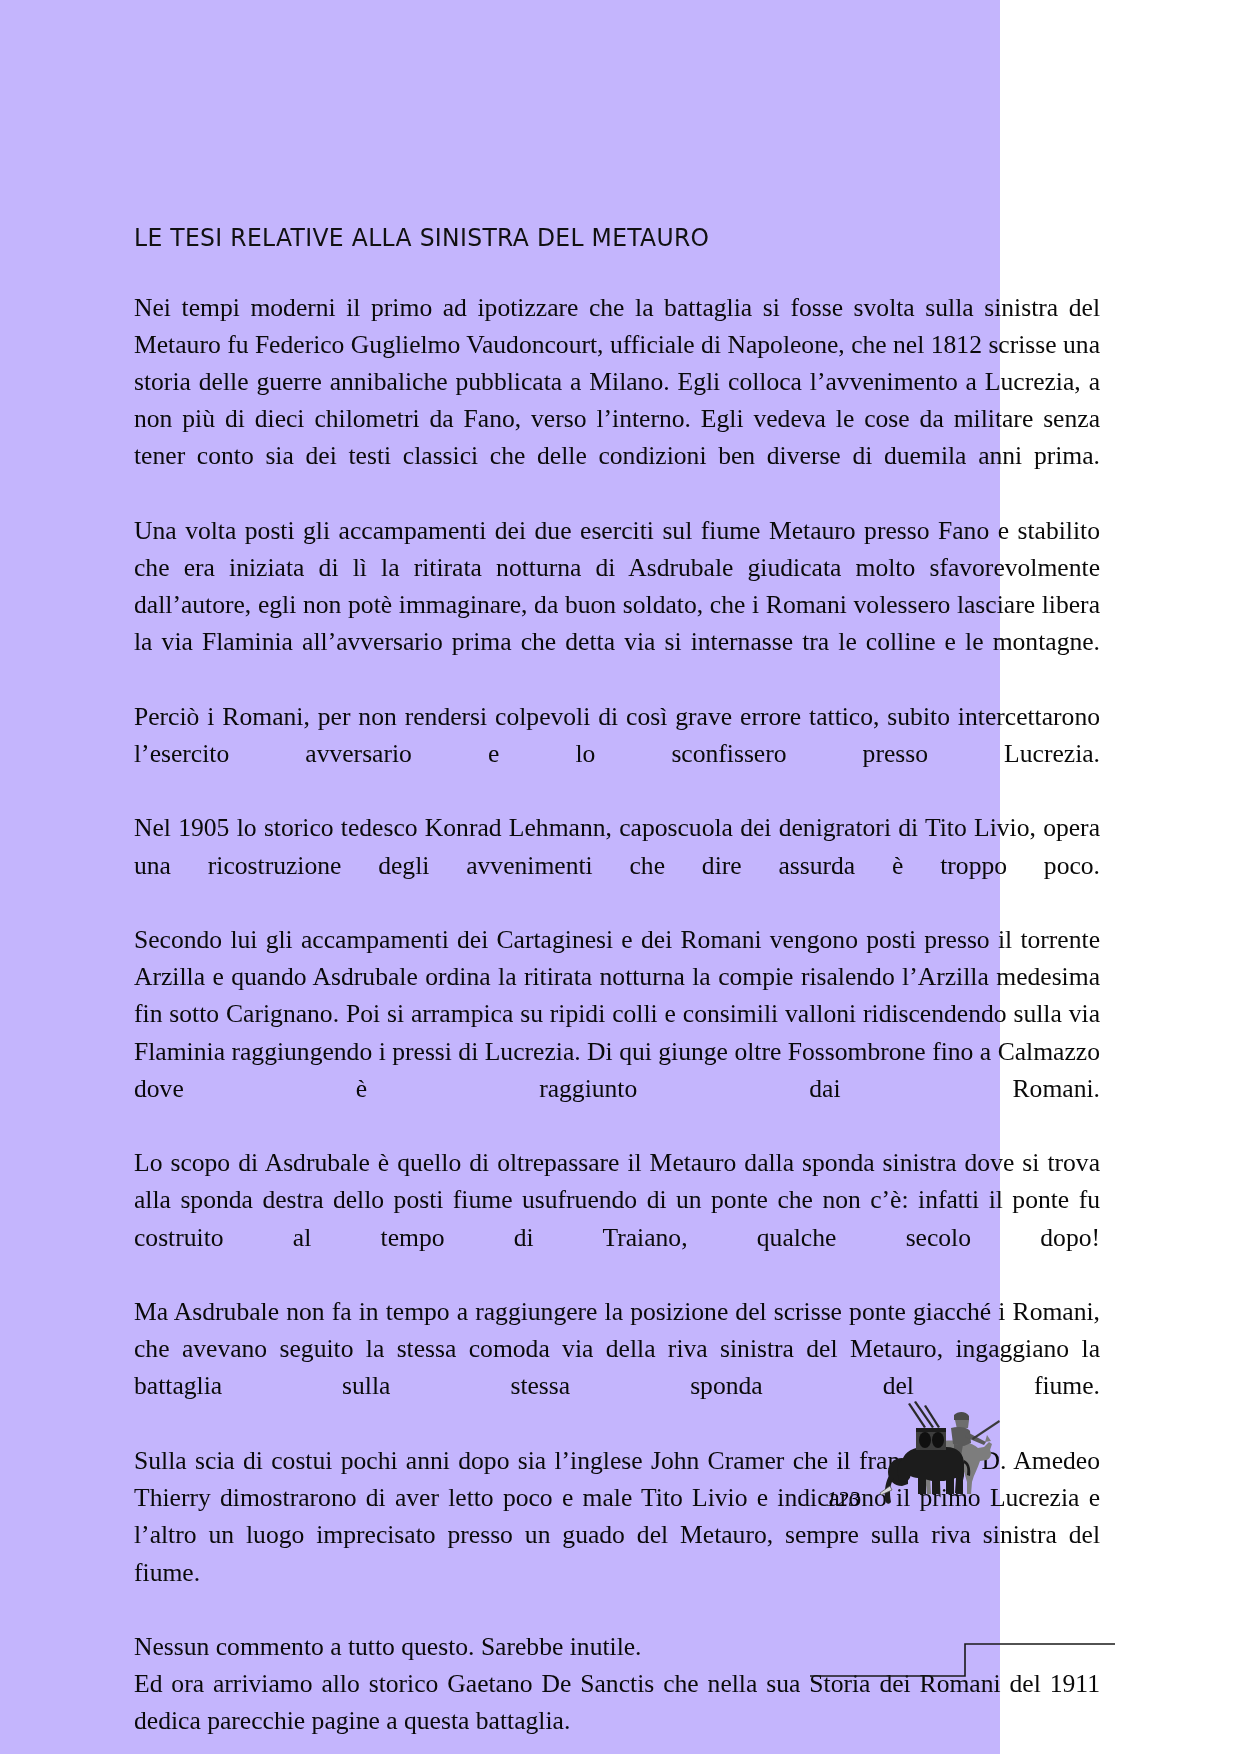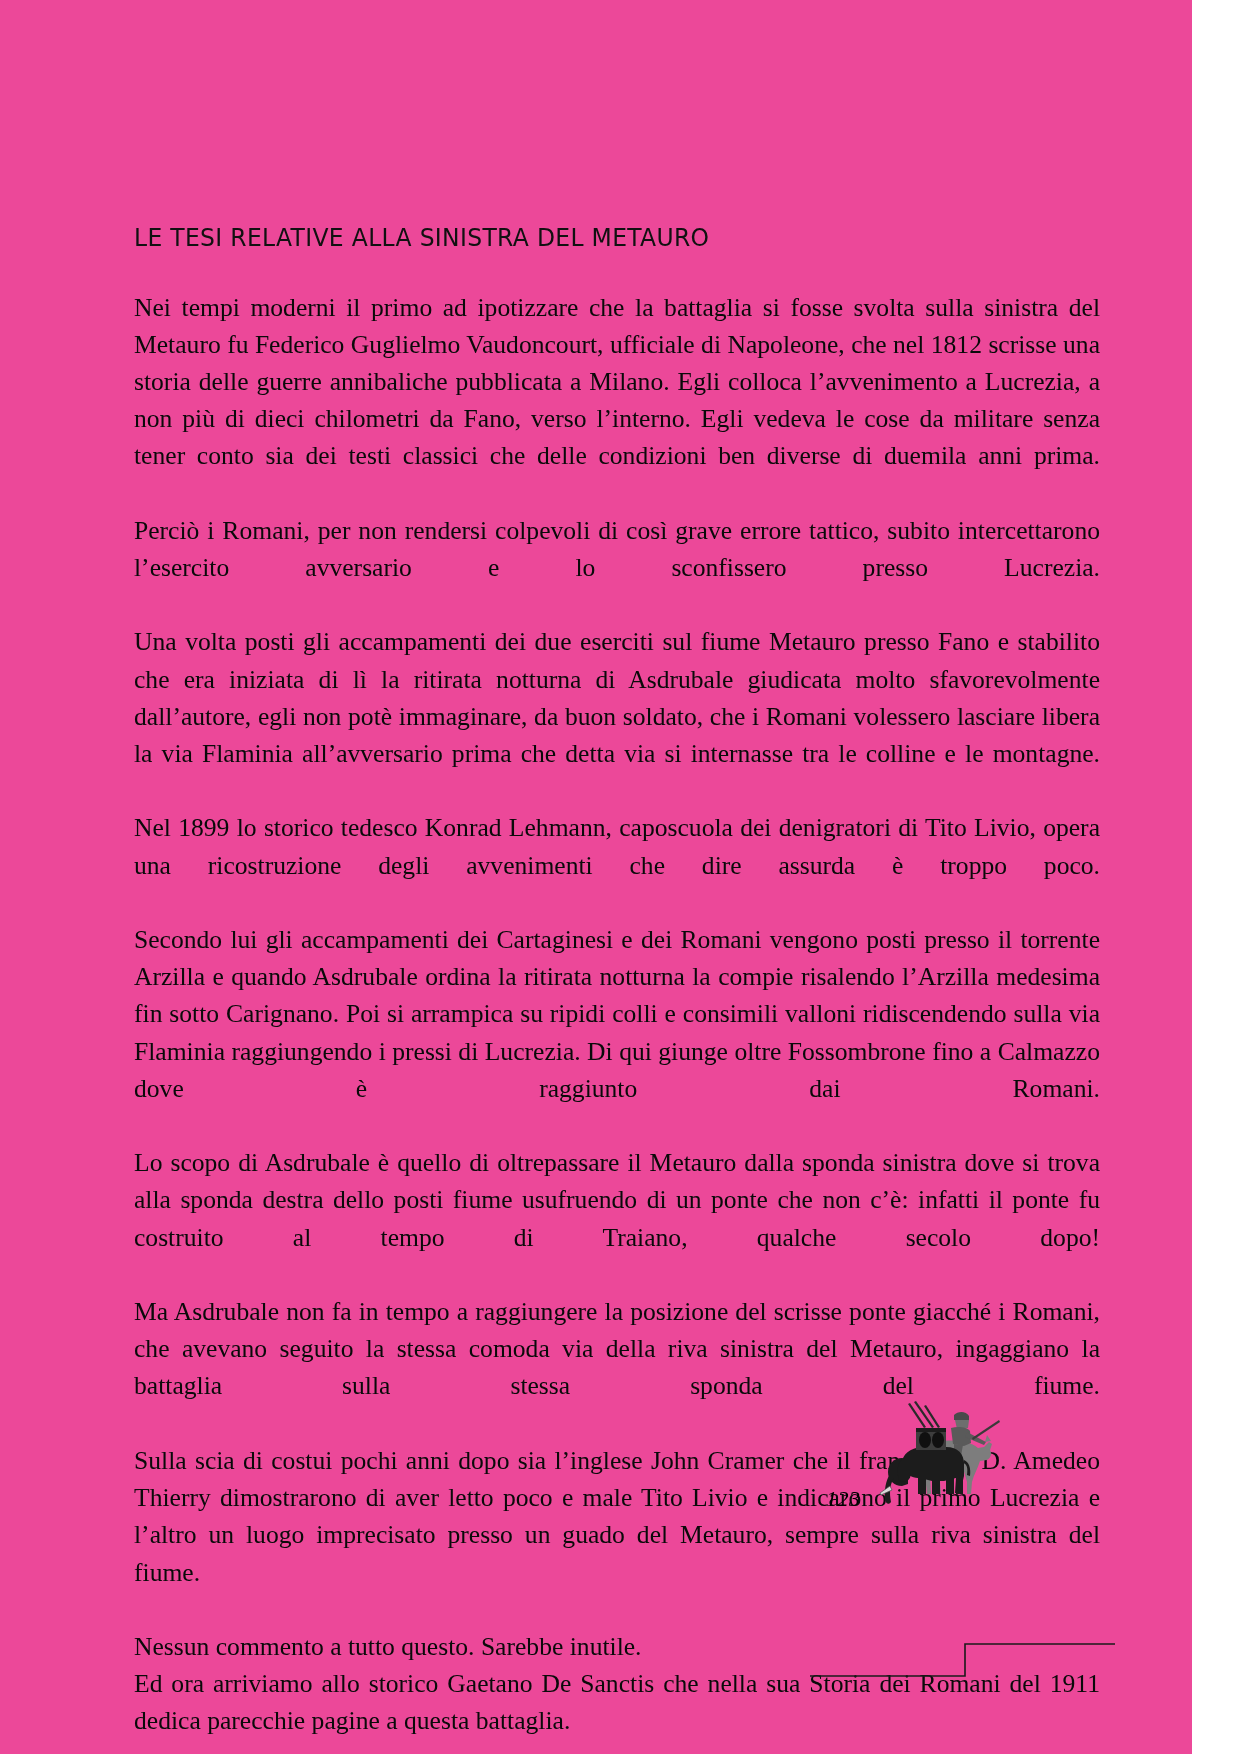--- a/index.html
+++ b/index.html
@@ -12,23 +12,23 @@
     height: 1754px;
     position: relative;
     overflow: hidden;
     font-family: "Liberation Serif", "DejaVu Serif", serif;
     color: #000000;
   }
 
   .page {
     position: absolute;
     left: 0; top: 0;
-    width: 1192px;
+    width: 1000px;
     height: 1754px;
-    background: #ec4899;
+    background: #c4b5fd;
   }
 
   
   .content {
     position: absolute;
     left: 134px;
     top: 222px;
     width: 966px;
   }
 
@@ -111,23 +111,23 @@
 <body>
 
 <div class="page">
 
   <div class="content">
 
     <h1 class="page-heading">LE TESI RELATIVE ALLA SINISTRA DEL METAURO</h1>
 
     <div class="body-text">
       <p class="para">Nei tempi moderni il primo ad ipotizzare che la battaglia si fosse svolta sulla sinistra del Metauro fu Federico Guglielmo Vaudoncourt, ufficiale di Napoleone, che nel 1812 scrisse una storia delle guerre annibaliche pubblicata a Milano. Egli colloca l’avvenimento a Lucrezia, a non più di dieci chilometri da Fano, verso l’interno. Egli vedeva le cose da militare senza tener conto sia dei testi classici che delle condizioni ben diverse di duemila anni prima.</p>
+      <p class="para">Una volta posti gli accampamenti dei due eserciti sul fiume Metauro presso Fano e stabilito che era iniziata di lì la ritirata notturna di Asdrubale giudicata molto sfavorevolmente dall’autore, egli non potè immaginare, da buon soldato, che i Romani volessero lasciare libera la via Flaminia all’avversario prima che detta via si internasse tra le colline e le montagne.</p>
       <p class="para">Perciò i Romani, per non rendersi colpevoli di così grave errore tattico, subito intercettarono l’esercito avversario e lo sconfissero presso Lucrezia.</p>
-      <p class="para">Una volta posti gli accampamenti dei due eserciti sul fiume Metauro presso Fano e stabilito che era iniziata di lì la ritirata notturna di Asdrubale giudicata molto sfavorevolmente dall’autore, egli non potè immaginare, da buon soldato, che i Romani volessero lasciare libera la via Flaminia all’avversario prima che detta via si internasse tra le colline e le montagne.</p>
-      <p class="para">Nel 1899 lo storico tedesco Konrad Lehmann, caposcuola dei denigratori di Tito Livio, opera una ricostruzione degli avvenimenti che dire assurda è troppo poco.</p>
+      <p class="para">Nel 1905 lo storico tedesco Konrad Lehmann, caposcuola dei denigratori di Tito Livio, opera una ricostruzione degli avvenimenti che dire assurda è troppo poco.</p>
       <p class="para">Secondo lui gli accampamenti dei Cartaginesi e dei Romani vengono posti presso il torrente Arzilla e quando Asdrubale ordina la ritirata notturna la compie risalendo l’Arzilla medesima fin sotto Carignano. Poi si arrampica su ripidi colli e consimili valloni ridiscendendo sulla via Flaminia raggiungendo i pressi di Lucrezia. Di qui giunge oltre Fossombrone fino a Calmazzo dove è raggiunto dai Romani.</p>
       <p class="para">Lo scopo di Asdrubale è quello di oltrepassare il Metauro dalla sponda sinistra dove si trova alla sponda destra dello posti fiume usufruendo di un ponte che non c’è: infatti il ponte fu costruito al tempo di Traiano, qualche secolo dopo!</p>
       <p class="para">Ma Asdrubale non fa in tempo a raggiungere la posizione del scrisse ponte giacché i Romani, che avevano seguito la stessa comoda via della riva sinistra del Metauro, ingaggiano la battaglia sulla stessa sponda del fiume.</p>
       <p class="para">Sulla scia di costui pochi anni dopo sia l’inglese John Cramer che il francese S. D. Amedeo Thierry dimostrarono di aver letto poco e male Tito Livio e indicarono il primo Lucrezia e l’altro un luogo imprecisato presso un guado del Metauro, sempre sulla riva sinistra del fiume.</p>
       <p class="para nojust">Nessun commento a tutto questo. Sarebbe inutile.</p>
       <p class="para nojust">Ed ora arriviamo allo storico Gaetano De Sanctis che nella sua Storia dei Romani del 1911 dedica parecchie pagine a questa battaglia.</p>
     </div>
 
   </div>
 

